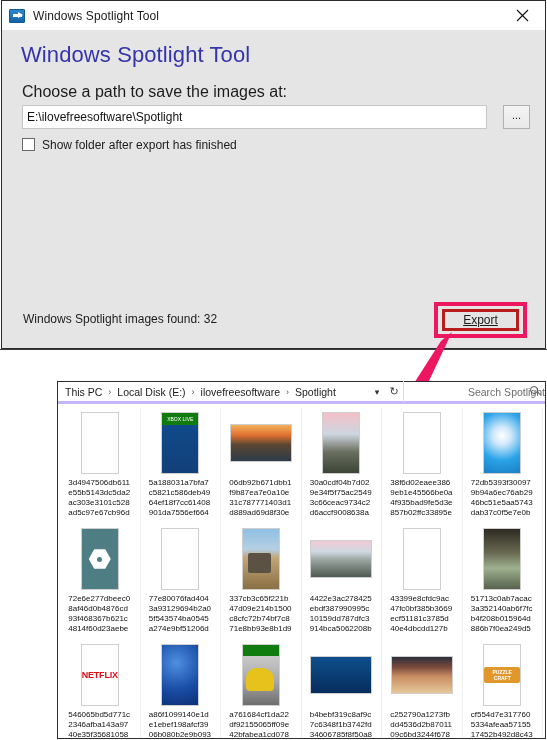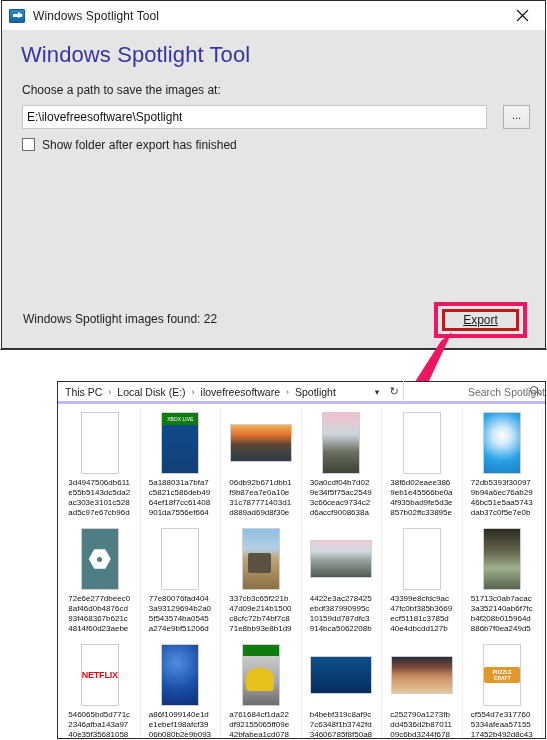--- a/index.html
+++ b/index.html
@@ -58,21 +58,21 @@
   }
   .title-close svg { display:block; }
 
   .app-heading {
     position: absolute; left: 19px; top: 41px;
     font-size: 22px; color: #3434ab; font-weight: 400;
     letter-spacing: .1px; white-space: nowrap;
   }
   .path-label {
     position: absolute; left: 20px; top: 82px;
-    font-size: 12px; color: #1c1c1c;
+    font-size: 16px; color: #1c1c1c;
   }
   .path-row {
     position: absolute; left: 20px; top: 104px; width: 508px; height: 24px;
   }
   .path-input {
     position:absolute; left:0; top:0; width: 465px; height: 24px;
     border: 1px solid #c6c6c6; background:#fff;
     font-family: "Liberation Sans", sans-serif;
     font-size: 12px; color: #121212;
     padding: 4px 4px; outline: none;
@@ -299,21 +299,21 @@
         <div class="browse-btn">...</div>
       </div>
 
       <div class="check-list">
         <div class="check-row">
           <span class="cbox"></span>
           <span class="check-label">Show folder after export has finished</span>
         </div>
       </div>
 
-      <div class="found-text">Windows Spotlight images found: 22</div>
+      <div class="found-text">Windows Spotlight images found: 32</div>
 
       <div class="export-highlight"></div>
       <div class="export-btn">Export</div>
     </div>
   </div>
 
   <svg class="arrow-svg" viewBox="0 0 547 740">
     <g>
       <polygon points="452,332 441,341 388,424 404,434" fill="#ec1661"></polygon>
       <polygon points="372,447 405,421 386,410" fill="#ec1661"></polygon>

